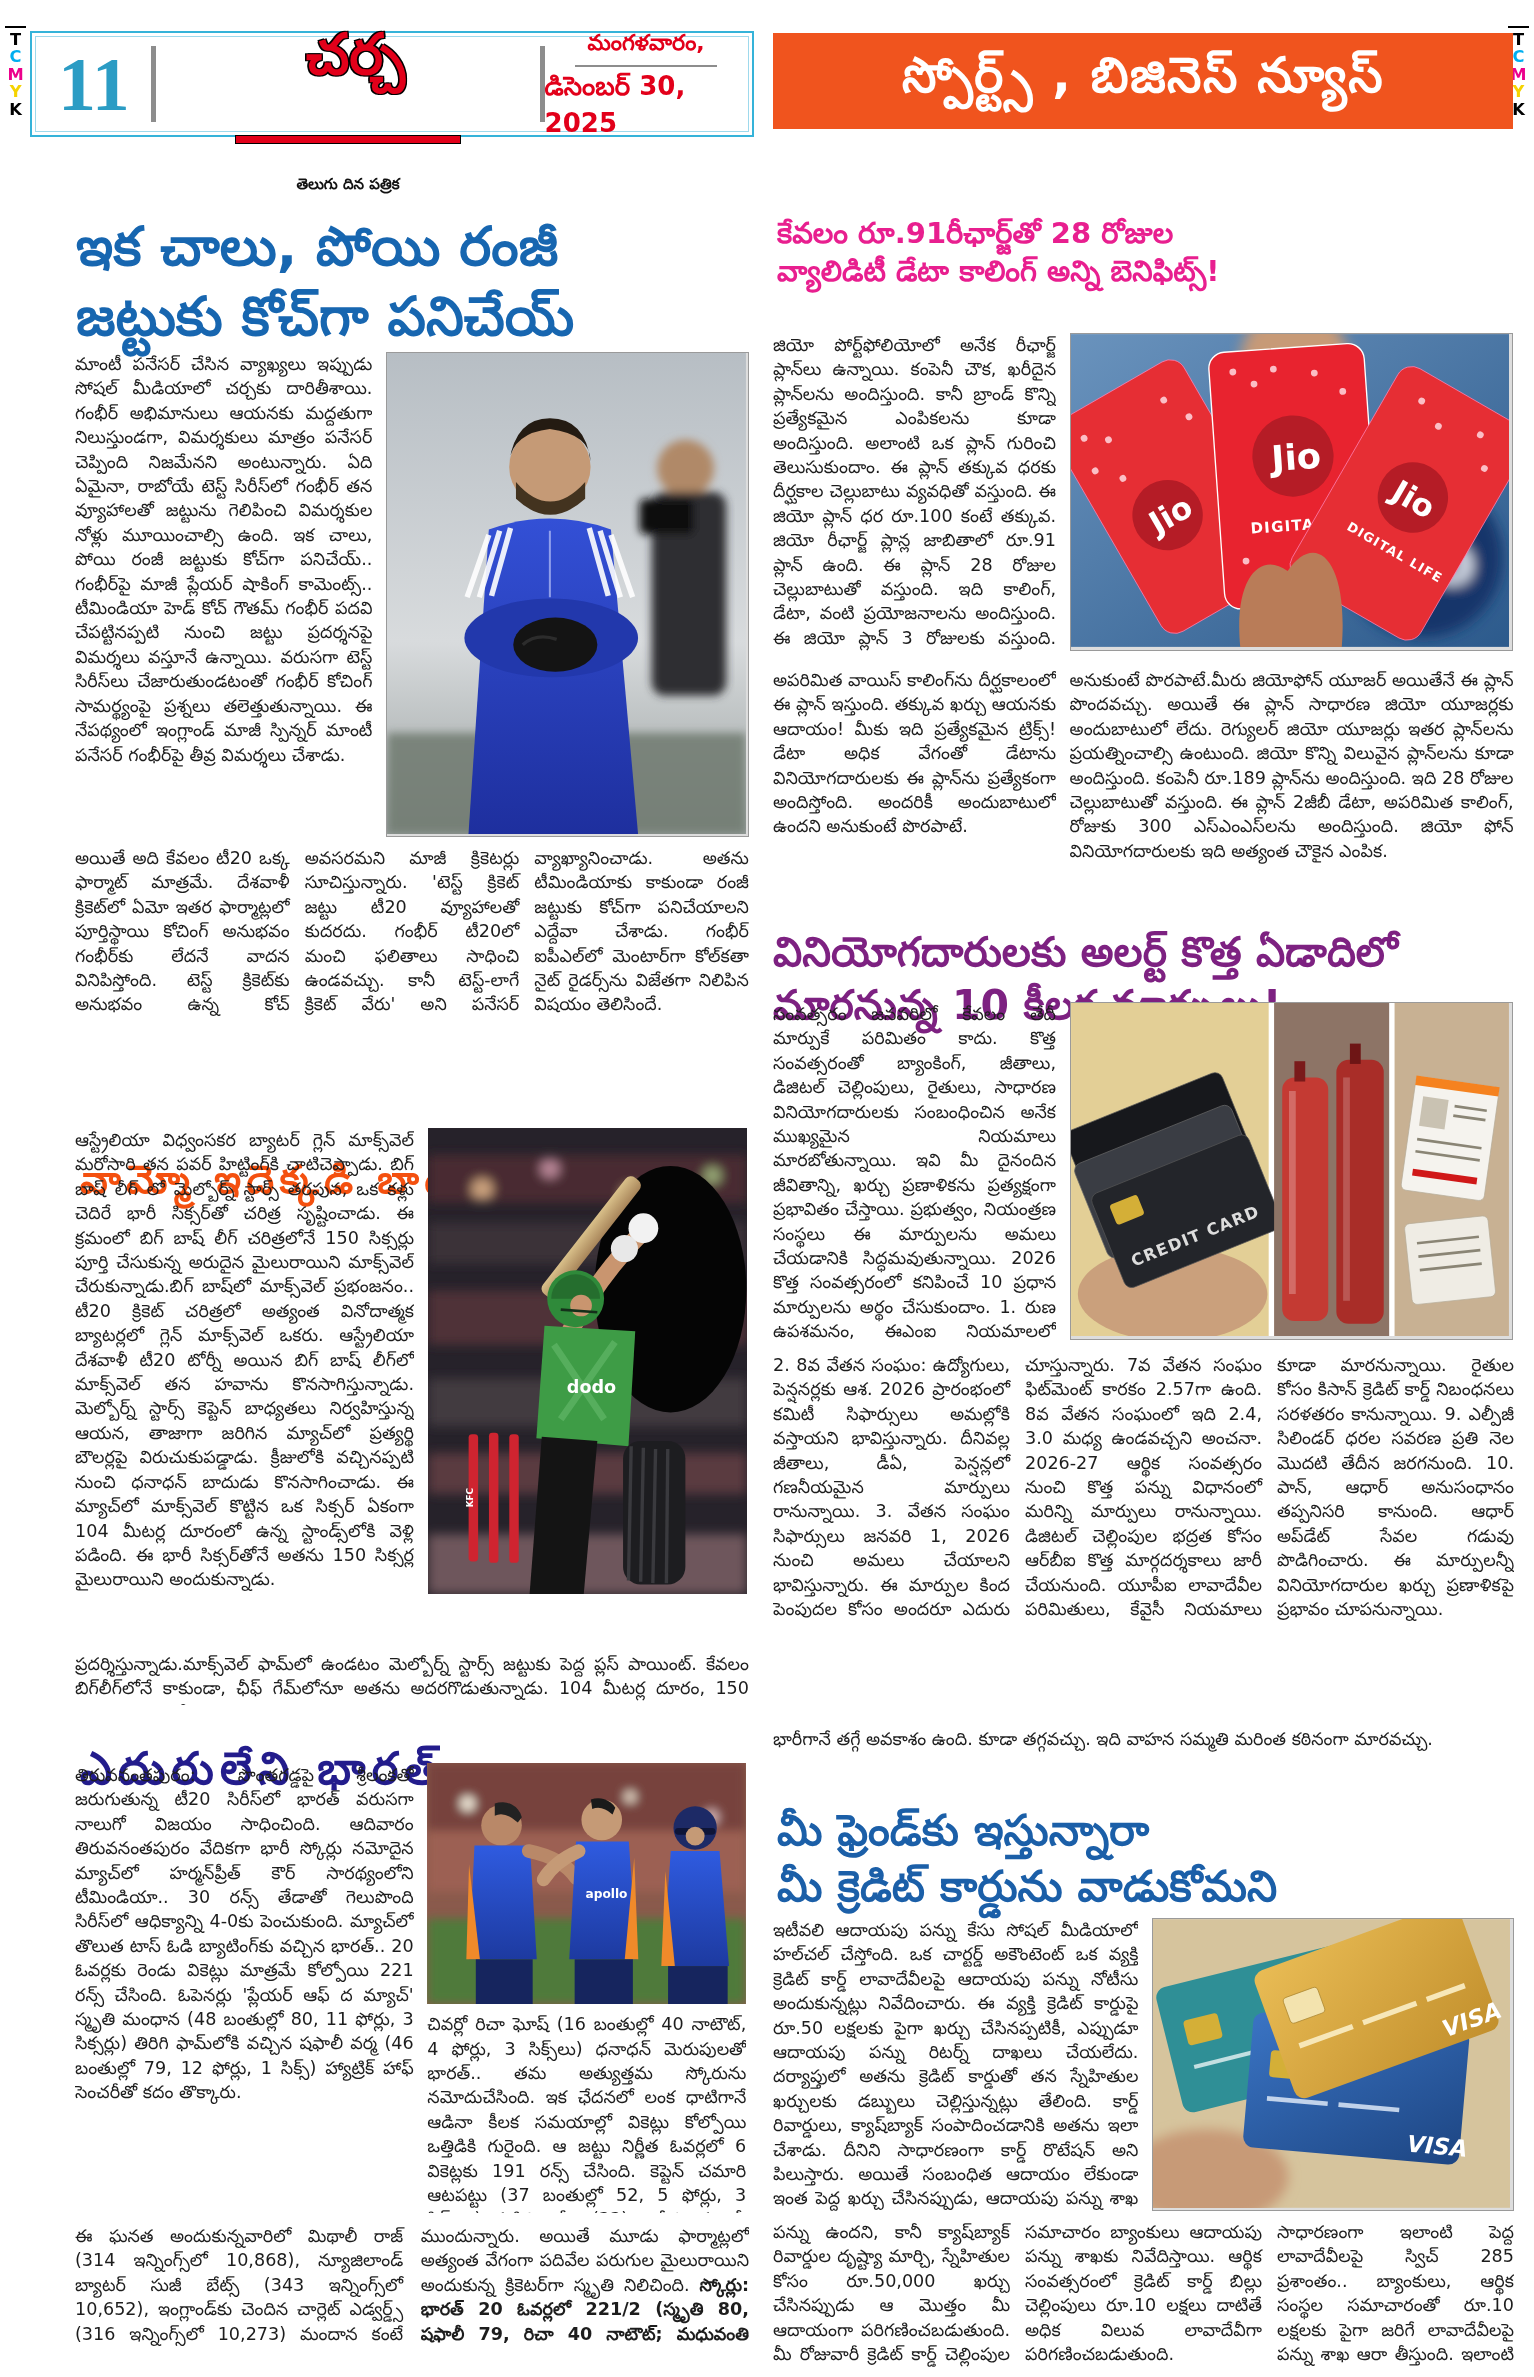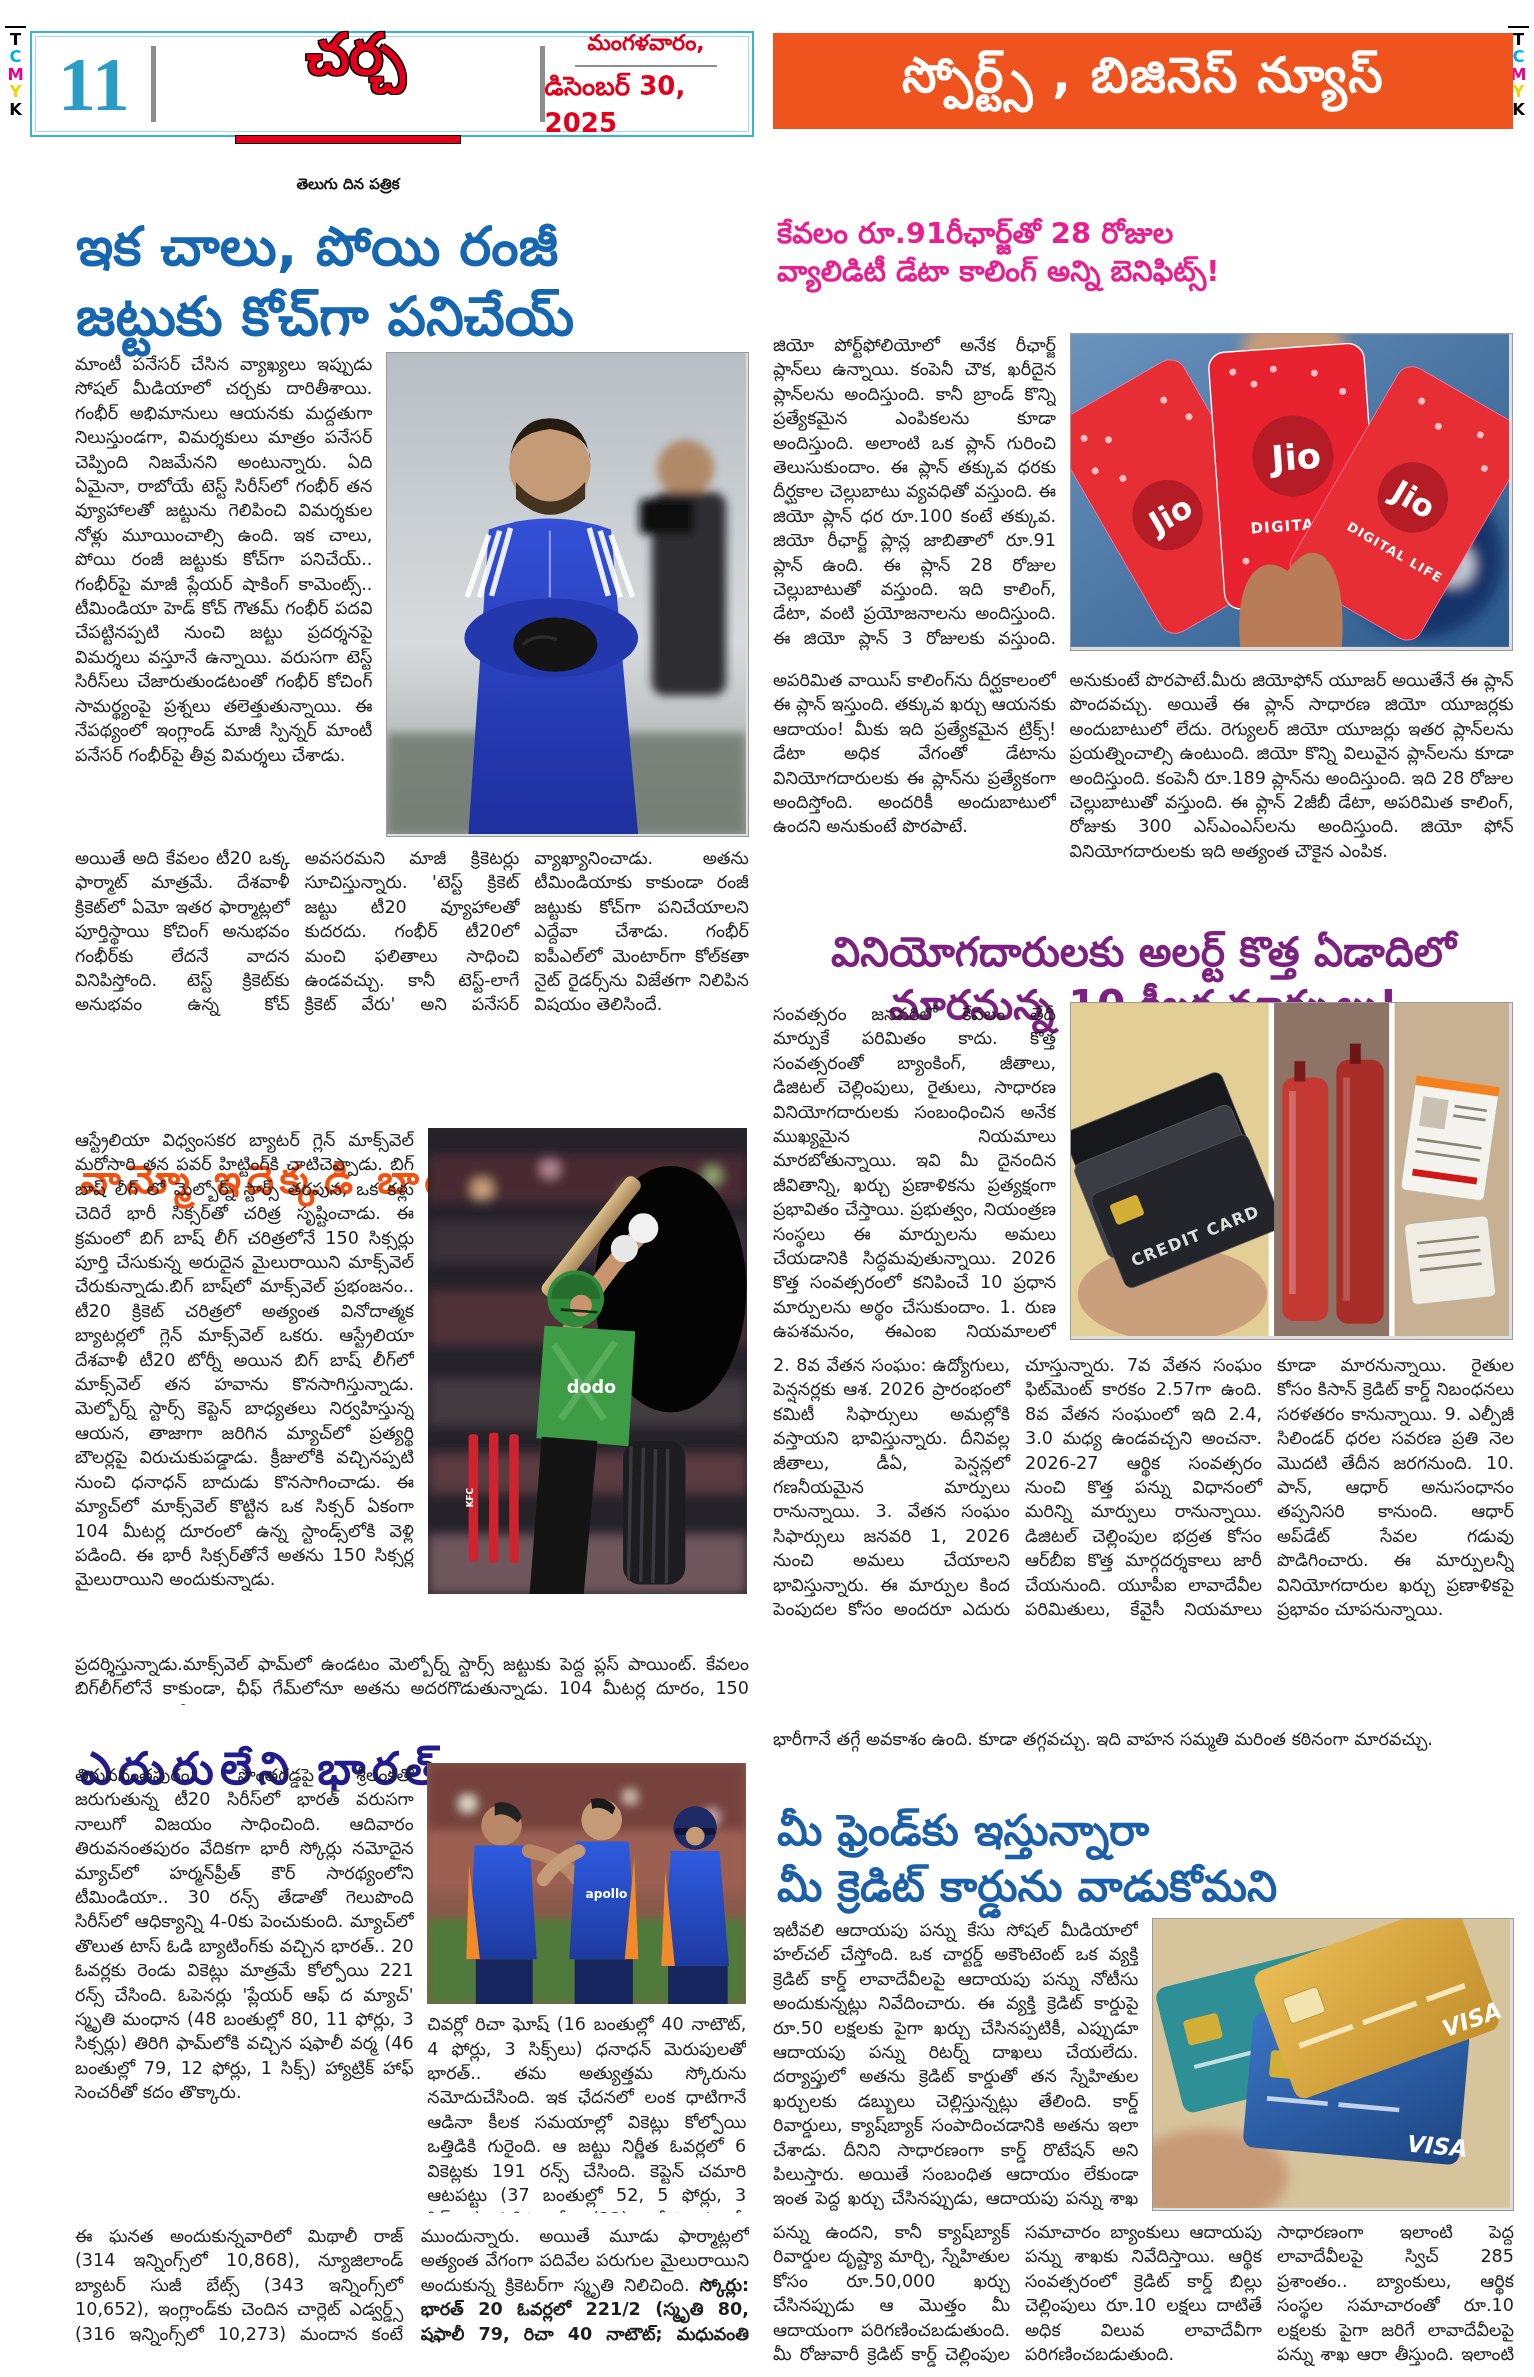--- a/index.html
+++ b/index.html
@@ -27,21 +27,21 @@
   .date-rule{width:142px;height:2px;background:#8d8d8d;}
   .date-txt{font:bold 26px "DejaVu Sans",sans-serif;color:#e2001a;}
   .banner{left:773px;top:33px;width:740px;height:96px;background:#f0541e;
           display:flex;align-items:center;justify-content:center;}
   .banner span{font:bold 49px "DejaVu Sans",sans-serif;color:#fff;letter-spacing:1.4px;}
   
   .hl{font-weight:bold;line-height:1.3;margin-top:44px;}
   .hl-blue{color:#1766b0;font-size:54px;}
   .hl-magenta{color:#e81f8f;font-size:29px;}
   .hl-orange{color:#f4500f;font-size:39px;letter-spacing:5.4px;}
-  .hl-purple{color:#7d2181;font-size:41px;text-align:center;}
+  .hl-purple{color:#7d2181;font-size:41px;}
   .hl-navy{color:#231c8c;font-size:45px;letter-spacing:6.1px;}
   .hl-steel{color:#1b5fa8;font-size:43px;}
   
   .bt{font-size:17.6px;line-height:24.4px;text-align:justify;color:#1d1d1d;overflow:hidden;}
   .row{display:flex;gap:13.6px;}
   .col3{column-count:3;column-gap:15px;}
   .col2{column-count:2;column-gap:17.6px;}
   .imgframe{border:1.4px solid #9a9a9a;background:#ddd;flex:none;}
   .bold{font-weight:bold;}
 </style>

